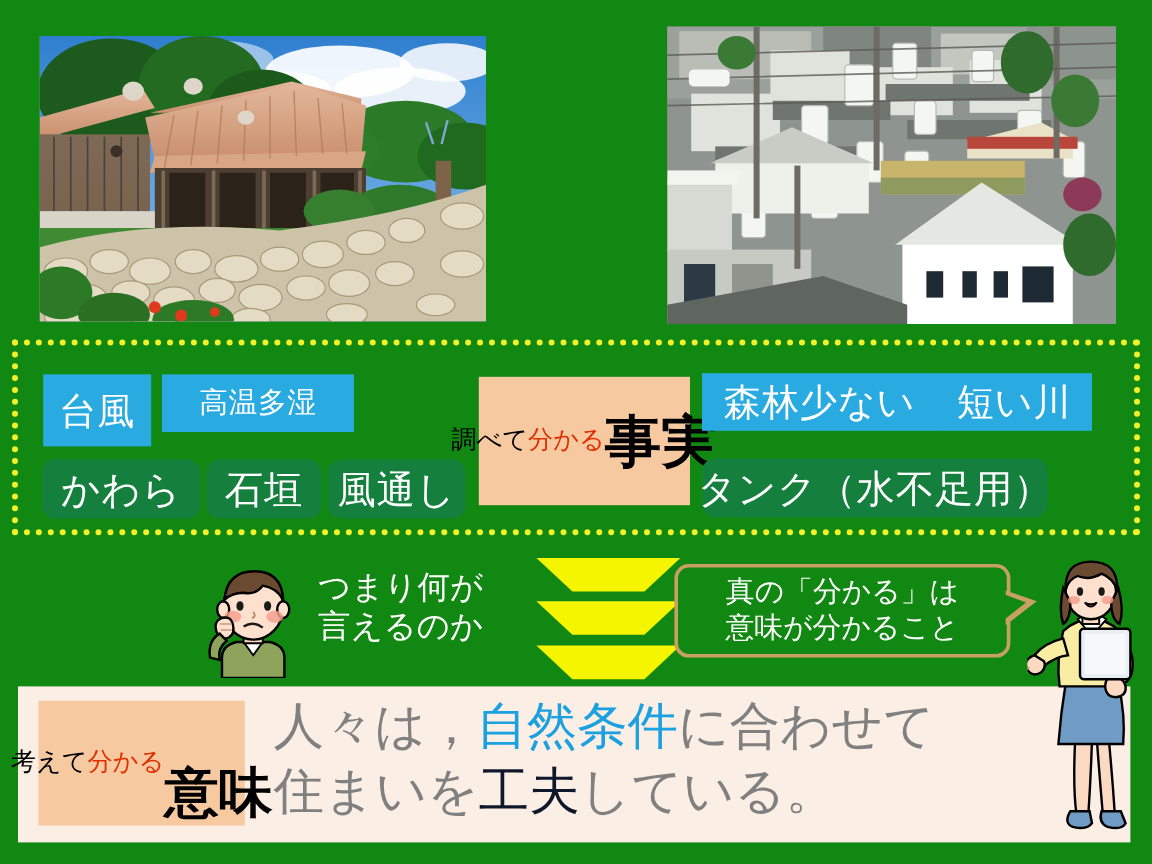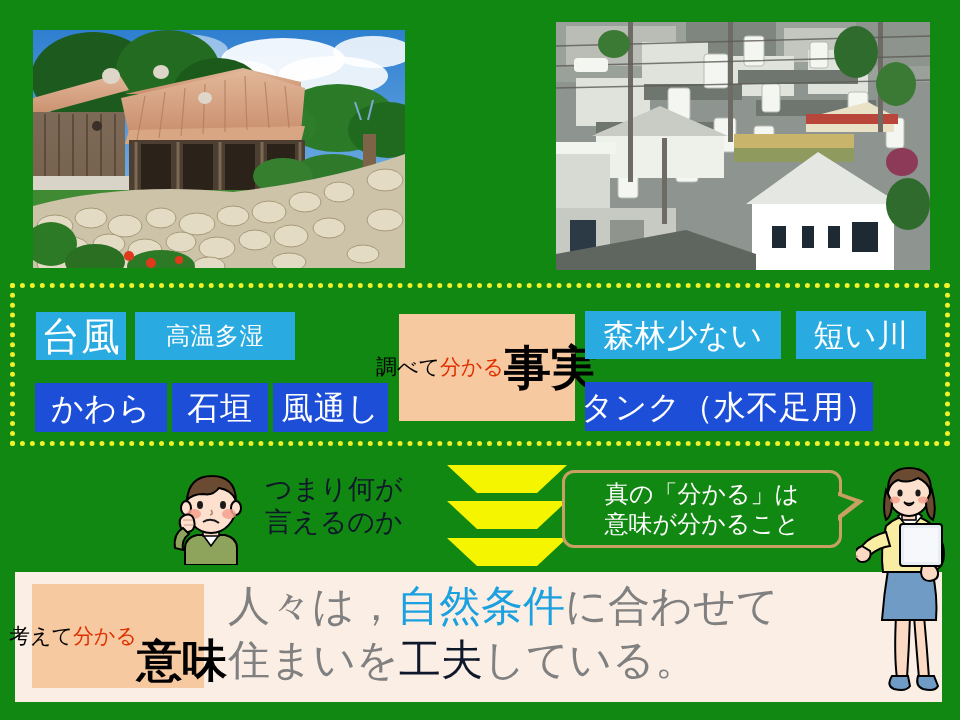--- a/index.html
+++ b/index.html
@@ -22,26 +22,26 @@
     position:absolute;left:10px;top:283px;width:940px;height:163px;
     border:5px dotted #f2f22a;box-sizing:border-box;
   }
   .chip{
     position:absolute;display:flex;align-items:center;justify-content:center;
     color:#ffffff;font-weight:400;letter-spacing:.02em;
     font-family:"Liberation Sans","DejaVu Sans",sans-serif;
     line-height:1;white-space:nowrap;
   }
   .chip.blue{background:#29abe2;}
-  .chip.red{background:#1d4ed8;}
-
-  #chip-typhoon   {left:36px; top:312px; width:90px;  height:48px; font-size:39px;}
+  .chip.red{background:#15803d;border-radius:11px;}
+
+  #chip-typhoon   {left:36px; top:312px; width:90px;  height:60px; font-size:31px;}
   #chip-humid     {left:135px;top:312px; width:160px; height:48px; font-size:24px;}
   #chip-forest    {left:585px;top:311px; width:196px; height:48px; font-size:31px;}
-  #chip-river     {left:796px;top:311px; width:130px; height:48px; font-size:31px;}
+  #chip-river     {left:780px;top:311px; width:130px; height:48px; font-size:31px;}
   #chip-kawara    {left:35px; top:383px; width:132px; height:49px; font-size:32px;}
   #chip-ishigaki  {left:172px;top:383px; width:96px;  height:49px; font-size:32px;}
   #chip-kazetoshi {left:273px;top:383px; width:115px; height:49px; font-size:32px;}
   #chip-tank      {left:585px;top:382px; width:288px; height:49px; font-size:32px;}
 
   
   .keybox{
     position:absolute;background:#f6c9a0;
     display:flex;flex-direction:row;align-items:center;justify-content:center;
     box-sizing:border-box;
@@ -57,21 +57,21 @@
   }
   #fact-box{left:399px;top:314px;width:176px;height:107px;}
   #meaning-box{left:32px;top:584px;width:172px;height:104px;}
   #meaning-box .big{font-size:45px;margin-top:48px;}
 
   
   #boy{position:absolute;left:167px;top:468px;width:88px;height:97px;}
   #boy svg{display:block;width:100%;height:100%;}
   #question-text{
     position:absolute;left:265px;top:473px;width:180px;
-    color:#0f172a;font-size:27px;line-height:1.22;white-space:pre-line;
+    color:#ffffff;font-size:27px;line-height:1.22;white-space:pre-line;
     font-family:"Liberation Sans","DejaVu Sans",sans-serif;
   }
 
   
   #arrows{position:absolute;left:447px;top:462px;width:62px;height:108px;}
   .tri{
     position:absolute;left:0;width:60px;height:0;
     border-left:30px solid transparent;border-right:30px solid transparent;
     border-top:28px solid #f5f500;
   }

